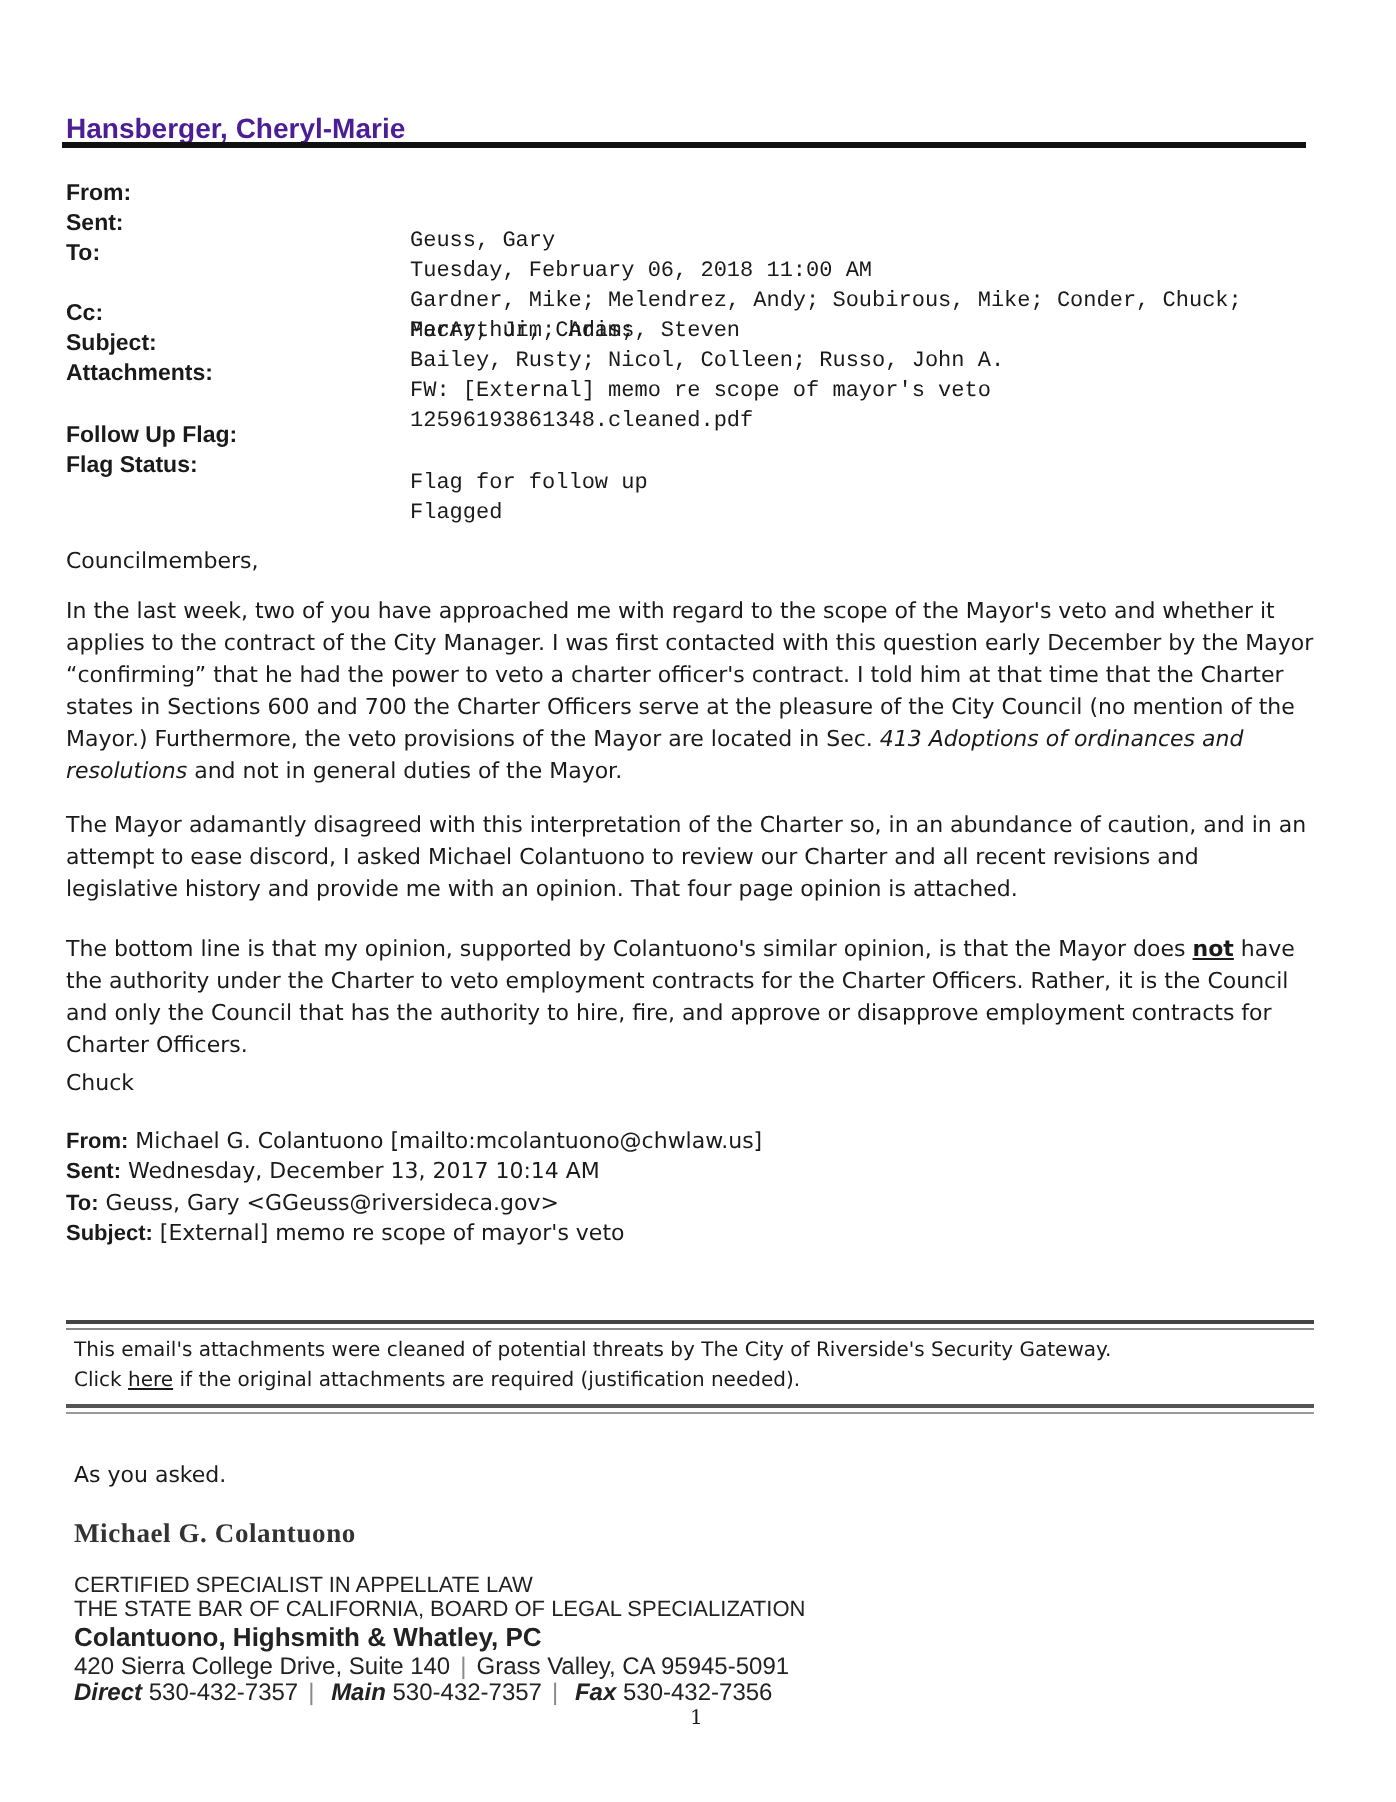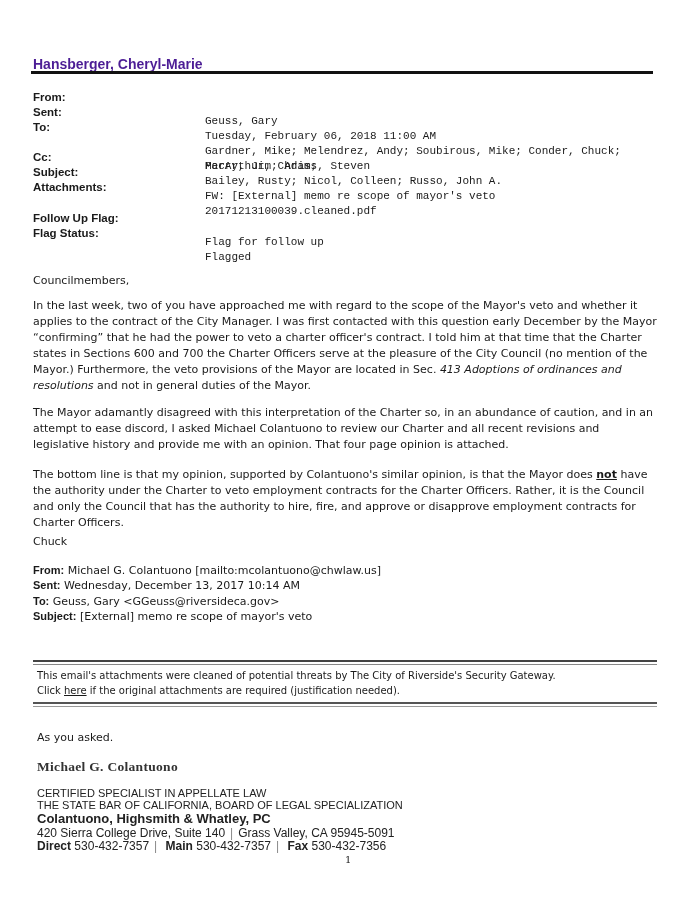--- a/index.html
+++ b/index.html
@@ -37,21 +37,21 @@
   .gw-rule-bot2 { position: absolute; left: 33px; top: 706px; width: 624px; height: 1px; background: #999; }
   .gw-text { position: absolute; left: 37px; font-size: 10px; line-height: 15px; font-family: "DejaVu Sans", sans-serif; }
   .gw-text a { color: #1a1a1a; text-decoration: underline; }
   .sig-name {
     position: absolute; left: 37px; top: 759px;
     font-family: Liberation Serif, serif; font-weight: bold; font-size: 13.5px; color: #333;
     letter-spacing: 0.3px;
   }
   .sig-line { position: absolute; left: 37px; font-family: "Liberation Sans", sans-serif; font-size: 11px; color: #222; line-height: 13px; }
   .sig-firm { position: absolute; left: 37px; top: 811px; font-family: "Liberation Sans", sans-serif; font-weight: bold; font-size: 13px; color: #222; }
-  .sig-contact b { font-weight: bold; }
+  .sig-contact b { font-weight: bold; font-style: italic; }
   .pipe { color: #888; padding: 0 5px; }
   .page-num { position: absolute; left: 345px; top: 854px; font-size: 10px; font-family: "DejaVu Serif", serif; }
 </style>
 </head>
 <body>
 
 <div class="page">
 
   <div class="owner">Hansberger, Cheryl-Marie</div>
   <div class="owner-rule"></div>
@@ -66,21 +66,21 @@
   <div class="hdr-value" style="top:120px">Gardner, Mike; Melendrez, Andy; Soubirous, Mike; Conder, Chuck; MacArthur, Chris;</div>
   <div class="hdr-value" style="top:135px">Perry, Jim; Adams, Steven</div>
 
   <div class="hdr-label" style="top:151px">Cc:</div>
   <div class="hdr-value" style="top:150px">Bailey, Rusty; Nicol, Colleen; Russo, John A.</div>
 
   <div class="hdr-label" style="top:166px">Subject:</div>
   <div class="hdr-value" style="top:165px">FW: [External]  memo re scope of mayor's veto</div>
 
   <div class="hdr-label" style="top:181px">Attachments:</div>
-  <div class="hdr-value" style="top:180px">20171213100039.cleaned.pdf</div>
+  <div class="hdr-value" style="top:180px">12596193861348.cleaned.pdf</div>
 
   <div class="hdr-label" style="top:212px">Follow Up Flag:</div>
   <div class="hdr-value" style="top:211px">Flag for follow up</div>
 
   <div class="hdr-label" style="top:227px">Flag Status:</div>
   <div class="hdr-value" style="top:226px">Flagged</div>
 
   <div class="body-text" style="top:273px">Councilmembers,</div>
 
   <div class="body-text" style="top:298px">

